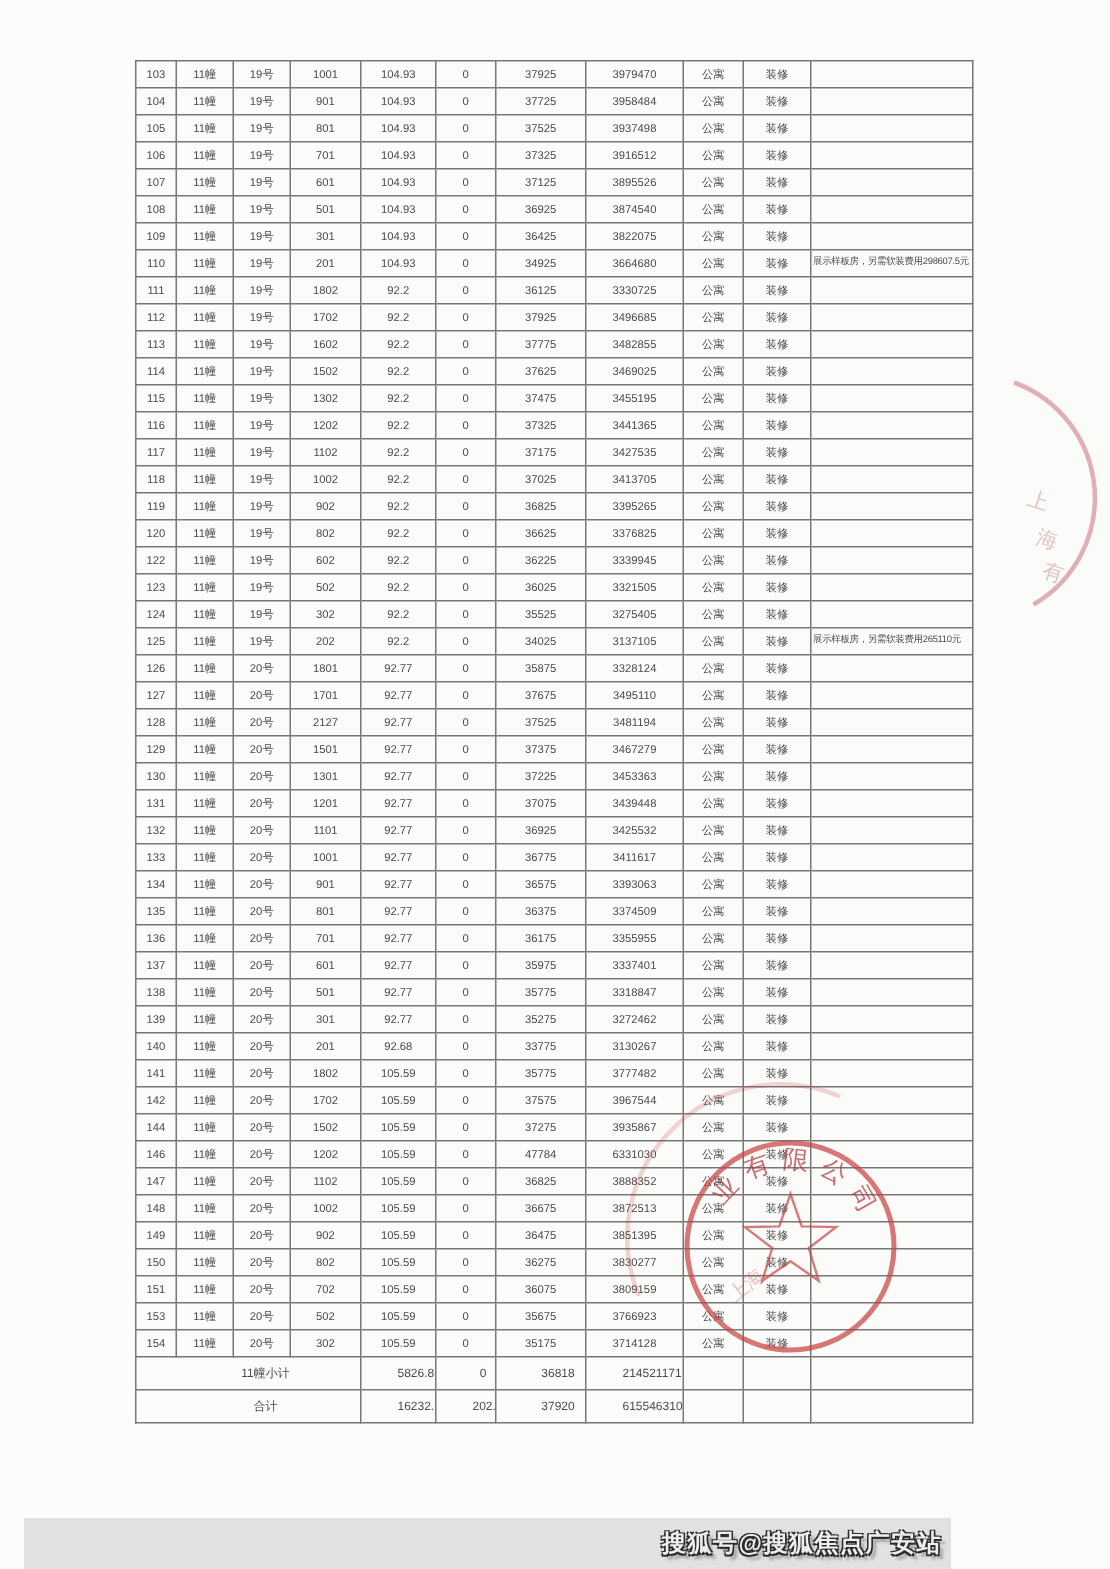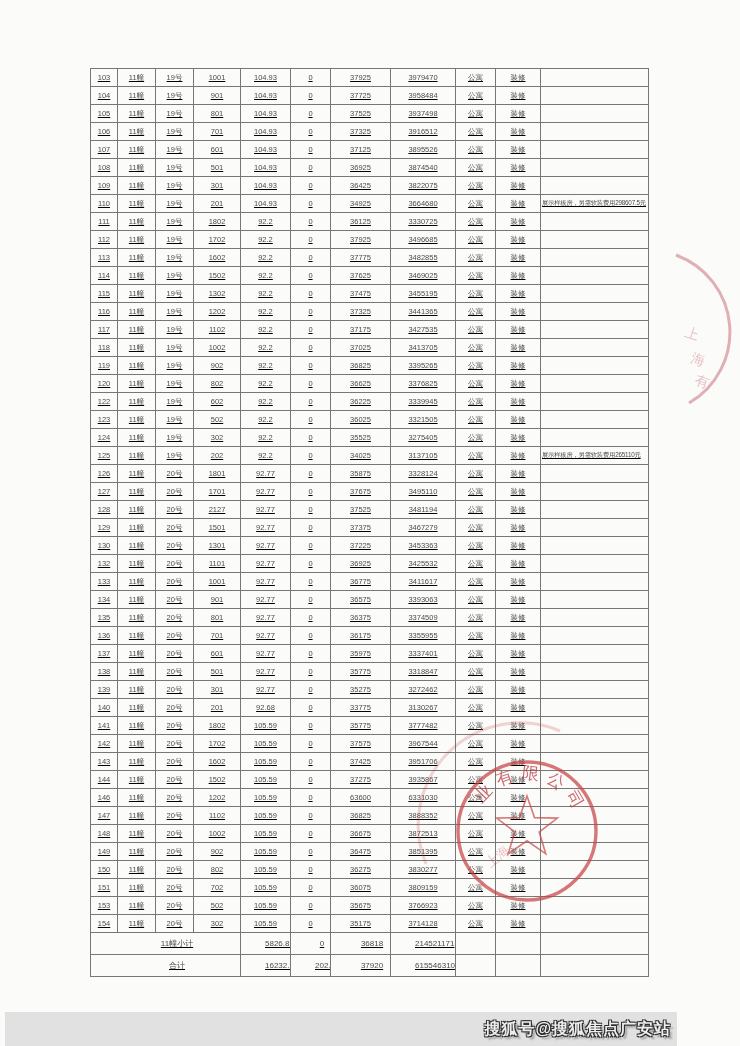--- a/index.html
+++ b/index.html
@@ -2,21 +2,21 @@
 <html><head>
 <meta charset="utf-8">
 <style>
   html,body{margin:0;padding:0;}
   body{
     width:740px;height:1046px;position:relative;overflow:hidden;
     background:#fbfbfa;
     font-family:"Liberation Sans","DejaVu Sans",sans-serif;
   }
   
-  .sheet{position:absolute;left:90px;top:68px;filter:blur(0.25px);text-decoration:underline;}
+  .sheet{position:absolute;left:90px;top:40px;filter:blur(0.25px);}
   table{border-collapse:collapse;table-layout:fixed;width:558px;background:transparent;}
   td{
     border:1px solid #777;height:17px;padding:0 1px;
     font-size:7.5px;line-height:1;color:#4b4b4b;text-align:center;
     white-space:nowrap;overflow:hidden;
   }
   tr.summary td{height:21px;font-size:8px;padding-left:24px;}
   td.remark{text-align:left;font-size:6.3px;letter-spacing:-0.2px;}
   
   .seal-svg{position:absolute;pointer-events:none;}
@@ -26,21 +26,21 @@
   .ring-faint{fill:none;stroke:#c64444;stroke-width:3;opacity:0.22;}
   .star{fill:none;stroke:#c64444;stroke-width:1.6;opacity:0.7;}
   .seal-text{fill:#b8353c;opacity:0.72;font-size:17px;letter-spacing:7px;
     font-family:"DejaVu Serif","Liberation Serif",serif;}
   .seal-text-faint{fill:#b8353c;opacity:0.30;font-size:13px;
     font-family:"DejaVu Serif","Liberation Serif",serif;}
   .edge-char{fill:#b84a55;opacity:0.33;font-size:14px;
     font-family:"DejaVu Serif","Liberation Serif",serif;}
   
   .wm-strip{
-    position:absolute;left:5px;bottom:0;width:672px;height:34px;
+    position:absolute;left:16px;bottom:0;width:618px;height:34px;
     background:#e1e1e1;display:flex;align-items:center;justify-content:flex-end;
   }
   .wm-text{
     margin-right:6px;font-size:16px;font-weight:bold;color:#ededed;
     letter-spacing:1px;
     text-shadow:-1px -1px 0 #2c2c2c,1px -1px 0 #2c2c2c,-1px 1px 0 #2c2c2c,
                  1px 1px 0 #2c2c2c,3px 3px 2px #9a9a9a;
   }
 </style>
 </head>
@@ -407,20 +407,33 @@
           <td>1301</td>
           <td>92.77</td>
           <td>0</td>
           <td>37225</td>
           <td>3453363</td>
           <td>公寓</td>
           <td>装修</td>
           <td class="remark"></td>
         </tr>
         <tr>
+          <td>131</td>
+          <td>11幢</td>
+          <td>20号</td>
+          <td>1201</td>
+          <td>92.77</td>
+          <td>0</td>
+          <td>37075</td>
+          <td>3439448</td>
+          <td>公寓</td>
+          <td>装修</td>
+          <td class="remark"></td>
+        </tr>
+        <tr>
           <td>132</td>
           <td>11幢</td>
           <td>20号</td>
           <td>1101</td>
           <td>92.77</td>
           <td>0</td>
           <td>36925</td>
           <td>3425532</td>
           <td>公寓</td>
           <td>装修</td>
@@ -550,53 +563,40 @@
           <td>1702</td>
           <td>105.59</td>
           <td>0</td>
           <td>37575</td>
           <td>3967544</td>
           <td>公寓</td>
           <td>装修</td>
           <td class="remark"></td>
         </tr>
         <tr>
-          <td>143</td>
-          <td>11幢</td>
-          <td>20号</td>
-          <td>1602</td>
-          <td>105.59</td>
-          <td>0</td>
-          <td>37425</td>
-          <td>3951706</td>
-          <td>公寓</td>
-          <td>装修</td>
-          <td class="remark"></td>
-        </tr>
-        <tr>
           <td>144</td>
           <td>11幢</td>
           <td>20号</td>
           <td>1502</td>
           <td>105.59</td>
           <td>0</td>
           <td>37275</td>
           <td>3935867</td>
           <td>公寓</td>
           <td>装修</td>
           <td class="remark"></td>
         </tr>
         <tr>
           <td>146</td>
           <td>11幢</td>
           <td>20号</td>
           <td>1202</td>
           <td>105.59</td>
           <td>0</td>
-          <td>63600</td>
+          <td>47784</td>
           <td>6331030</td>
           <td>公寓</td>
           <td>装修</td>
           <td class="remark"></td>
         </tr>
         <tr>
           <td>147</td>
           <td>11幢</td>
           <td>20号</td>
           <td>1102</td>

